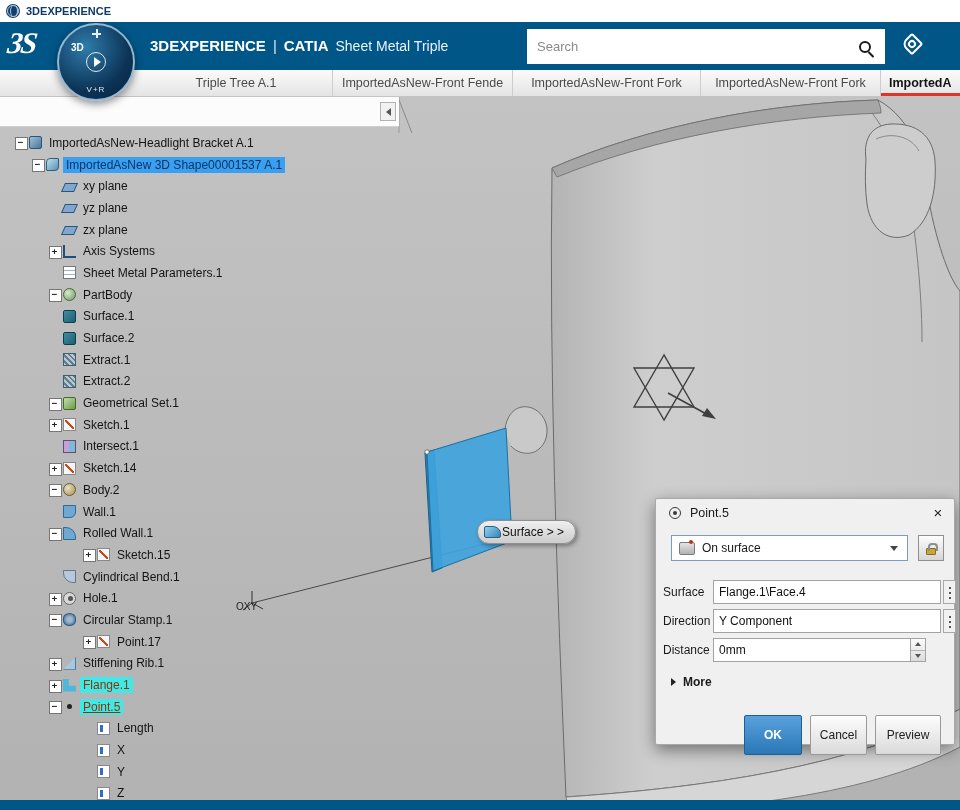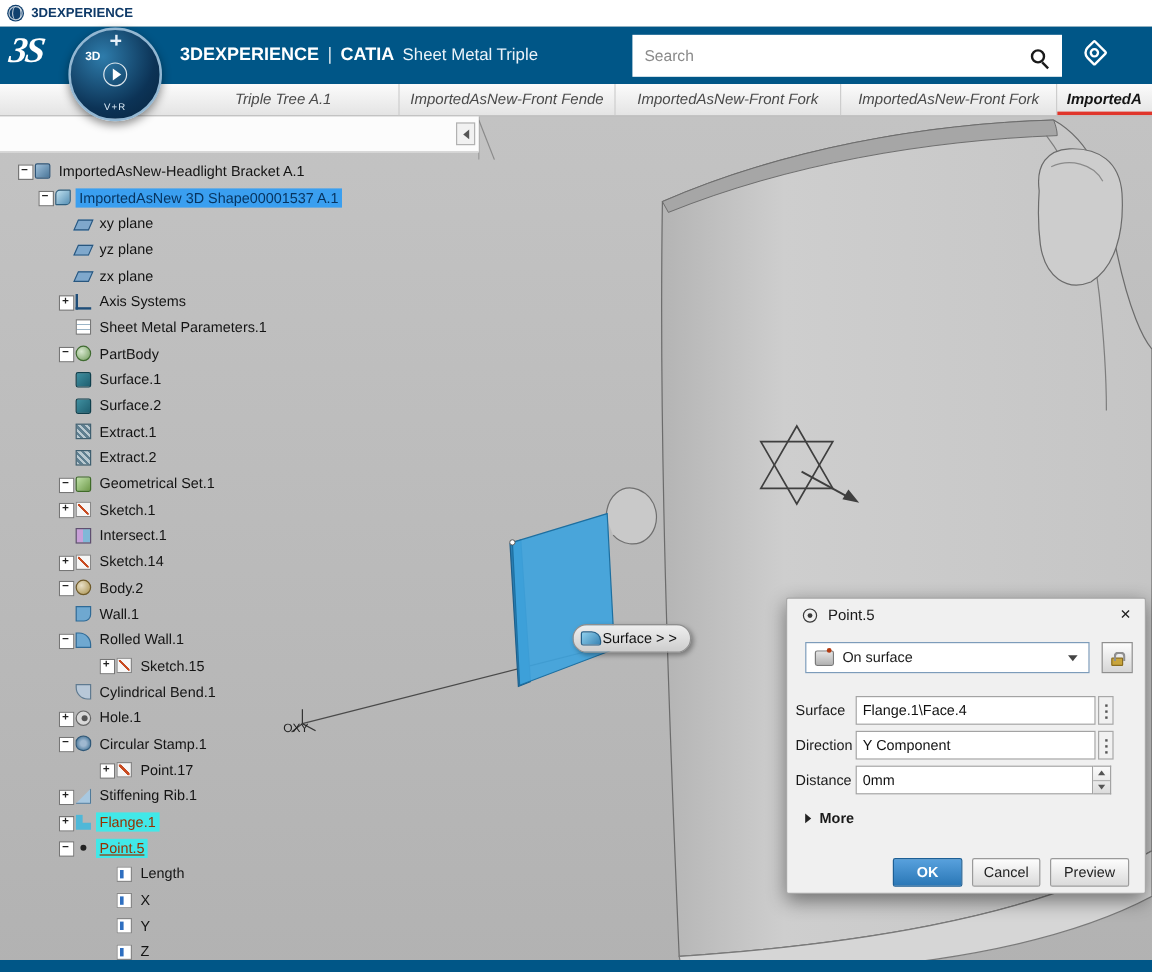--- a/index.html
+++ b/index.html
@@ -36,21 +36,21 @@
   .cp-n{position:absolute;top:4px;left:50%;width:9px;height:9px;margin-left:-4px}
   .cp-n::before{content:"";position:absolute;left:4px;top:0;width:1.5px;height:9px;background:#e7f1fa}
   .cp-n::after{content:"";position:absolute;left:0;top:4px;width:9px;height:1.5px;background:#e7f1fa}
   .c3d{position:absolute;top:17px;left:12px;color:#fff;font-size:10px;font-weight:bold}
   .play{position:absolute;left:50%;top:50%;width:20px;height:20px;margin:-10px 0 0 -10px;border:1.5px solid rgba(255,255,255,.85);border-radius:50%}
   .play::after{content:"";position:absolute;left:7px;top:4px;border-left:7px solid #fff;border-top:5px solid transparent;border-bottom:5px solid transparent}
   .vr{position:absolute;bottom:5px;left:0;right:0;text-align:center;color:#dcebf7;font-size:8px;letter-spacing:1px}
 
   
   .tabbar{position:absolute;left:0;top:70px;width:960px;height:27px;background:linear-gradient(#fbfbfb,#e4e4e4);border-bottom:1px solid #c4c4c4;display:flex;padding-left:140px;z-index:3}
-  .tab{display:flex;align-items:center;justify-content:center;font-style:italic;font-size:12.5px;color:#4a4a4a;border-right:1px solid #cdcdcd;position:relative;white-space:nowrap;overflow:hidden;cursor:pointer;flex:none}
+  .tab{display:flex;align-items:center;justify-content:center;font-size:12.5px;color:#4a4a4a;border-right:1px solid #cdcdcd;position:relative;white-space:nowrap;overflow:hidden;cursor:pointer;flex:none}
   .tab.active{font-weight:bold;color:#141414;border-right:none;justify-content:flex-start;padding-left:8px}
   .tab.active::after{content:"";position:absolute;left:0;right:0;bottom:0;height:3px;background:#e0352b}
 
   
   .viewport{position:absolute;left:0;top:97px;width:960px;height:713px;background:linear-gradient(#c3c3c3,#b2b2b2);z-index:1}
   .viewport svg{position:absolute;left:0;top:0}
 
   
   .tree-head{position:absolute;left:0;top:97px;width:399px;height:30px;background:#fcfcfc;border-bottom:1px solid #cfcfcf;z-index:4}
   .collapse-btn{position:absolute;right:3px;top:5px;width:16px;height:19px;background:#f1f1f1;border:1px solid #b2b2b2;display:flex;align-items:center;justify-content:center;cursor:pointer}
@@ -111,31 +111,31 @@
   .onsurf-ic::after{content:"";position:absolute;right:1px;top:-3px;width:4px;height:4px;background:#b23a10;border-radius:50%}
   .combo-label{flex:1}
   .chev-d{width:0;height:0;border-left:4px solid transparent;border-right:4px solid transparent;border-top:5px solid #444;margin-right:2px}
   .lockbtn{position:absolute;left:262px;top:36px;width:26px;height:26px;background:linear-gradient(#fdfdfd,#d6d6d6);border:1px solid #8f8f8f;display:flex;align-items:center;justify-content:center;cursor:pointer}
   .lock{width:10px;height:7px;background:#c8a53c;border:1px solid #8a6d1f;border-radius:1px;position:relative;margin-top:6px}
   .lock::before{content:"";position:absolute;left:1px;top:-6px;width:6px;height:6px;border:2px solid #8f8f8f;border-bottom:none;border-radius:4px 4px 0 0}
   .frow{position:absolute;left:7px;display:flex;align-items:center;height:26px}
   .frow.r0{top:80px}.frow.r1{top:109px}.frow.r2{top:138px}
   .flab{width:50px}
   .fin{height:24px;border:1px solid #a3a3a3;background:#fff;font:12px "Liberation Sans",sans-serif;color:#111;padding:0 5px;outline:none}
-  .w200{width:200px}.w198{width:198px}
+  .w200{width:228px}.w198{width:198px}
   .dots{width:13px;height:24px;border:1px solid #a8a8a8;background:#f1f1f1;margin-left:2px;position:relative;cursor:pointer}
   .dots::after{content:"";position:absolute;left:50%;top:6px;width:2px;height:2px;margin-left:-1px;background:#555;box-shadow:0 5px 0 #555,0 10px 0 #555}
   .spin{width:15px;height:24px;border:1px solid #a3a3a3;border-left:none;background:linear-gradient(#fbfbfb,#dcdcdc);display:flex;flex-direction:column}
   .spin span{flex:1;display:flex;align-items:center;justify-content:center;cursor:pointer}
   .spin .dn{border-top:1px solid #b5b5b5}
   .tri-up{width:0;height:0;border-left:3.5px solid transparent;border-right:3.5px solid transparent;border-bottom:4px solid #555}
   .tri-dn{width:0;height:0;border-left:3.5px solid transparent;border-right:3.5px solid transparent;border-top:4px solid #555}
   .more{position:absolute;left:15px;top:176px;display:flex;align-items:center;gap:7px;font-weight:bold;cursor:pointer}
   .tri-r{width:0;height:0;border-top:4px solid transparent;border-bottom:4px solid transparent;border-left:5px solid #222}
-  .btn{position:absolute;top:216px;height:24px;font-size:12px;display:flex;align-items:center;justify-content:center;cursor:pointer;border-radius:2px}
+  .btn{position:absolute;top:216px;height:40px;font-size:12px;display:flex;align-items:center;justify-content:center;cursor:pointer;border-radius:2px}
   .btn-ok{left:88px;width:58px;background:linear-gradient(#58a1dd,#2a77b6);border:1px solid #1d5f95;color:#fff;font-weight:bold}
   .btn-cancel{left:154px;width:57px;background:linear-gradient(#fdfdfd,#dadada);border:1px solid #9a9a9a;color:#222}
   .btn-preview{left:219px;width:66px;background:linear-gradient(#fdfdfd,#dadada);border:1px solid #9a9a9a;color:#222}
 
   .bottombar{position:absolute;left:0;top:800px;width:960px;height:10px;background:#005687;z-index:10}
 </style>
 </head>
 <body>
 
 <div class="stage">

